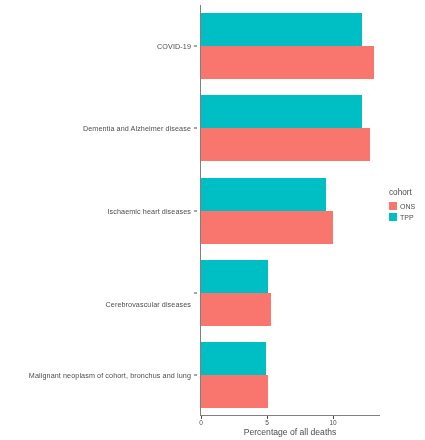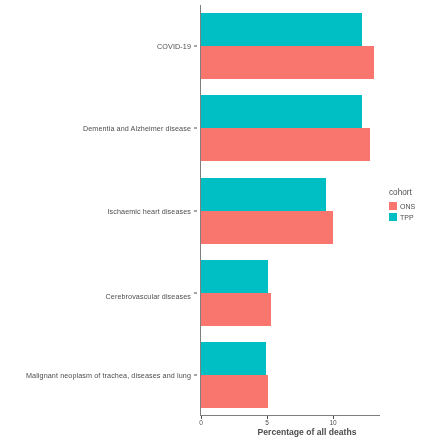--- a/index.html
+++ b/index.html
@@ -100,28 +100,27 @@
   .x-tick-label {
     position: absolute;
     top: 3px;
     transform: translateX(-50%);
     font-size: 6.5px;
     color: #4d4d4d;
     white-space: nowrap;
   }
   .x-axis-title {
     position: absolute;
-    left: 217px;
+    left: 200px;
     top: 427px;
     width: 180px;
     text-align: center;
     font-size: 8.6px;
     color: #4d4d4d;
     white-space: nowrap;
-    font-weight: bold;
   }
 
   
   .legend {
     position: absolute;
     left: 389px;
     top: 188px;
     width: 36px;
   }
   .legend-title {
@@ -153,23 +152,23 @@
 
 <div id="chart-root">
 
   <div class="y-axis-labels">
       <div class="y-tick-label" style="top: 46.1px;">COVID-19</div>
       <div class="y-tick-mark" style="top: 46.1px;"></div>
       <div class="y-tick-label" style="top: 128.3px; margin-left: 27px;">Dementia and Alzheimer disease</div>
       <div class="y-tick-mark" style="top: 128.3px;"></div>
       <div class="y-tick-label" style="top: 210.5px; padding-left: 27px;">Ischaemic heart diseases</div>
       <div class="y-tick-mark" style="top: 210.5px;"></div>
-      <div class="y-tick-label" style="top: 296px; padding-left: 40px;">Cerebrovascular diseases</div>
+      <div class="y-tick-label" style="top: 304px; padding-left: 40px;">Cerebrovascular diseases</div>
       <div class="y-tick-mark" style="top: 292.7px;"></div>
-      <div class="y-tick-label" style="top: 374.9px;">Malignant neoplasm of trachea, diseases and lung</div>
+      <div class="y-tick-label" style="top: 374.9px;">Malignant neoplasm of cohort, bronchus and lung</div>
       <div class="y-tick-mark" style="top: 374.9px;"></div>
     </div>
 
   <div class="panel">
     <div class="axis-line-y"></div>
     <div class="axis-line-x"></div>
   <div class="bar tpp" title="COVID-19 — TPP: 12.2" style="top: 8.1px; height: 33px; width: 161.04px;"></div>
       <div class="bar ons" title="COVID-19 — ONS: 13.1" style="top: 41.1px; height: 33px; width: 172.92px;"></div>
       <div class="bar tpp" title="Dementia and Alzheimer disease — TPP: 12.2" style="top: 90.3px; height: 33px; width: 161.04px;"></div>
       <div class="bar ons" title="Dementia and Alzheimer disease — ONS: 12.8" style="top: 123.3px; height: 33px; width: 168.96px;"></div>

